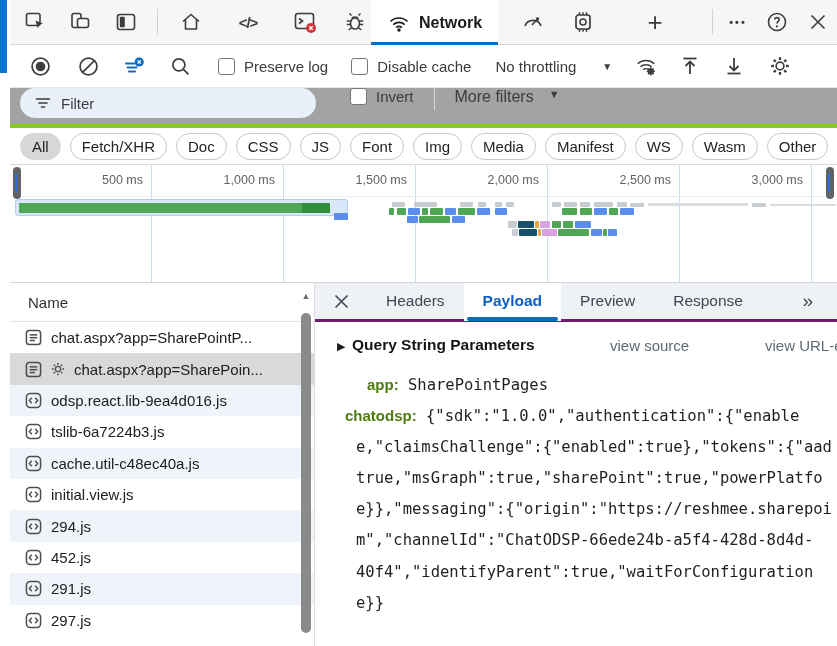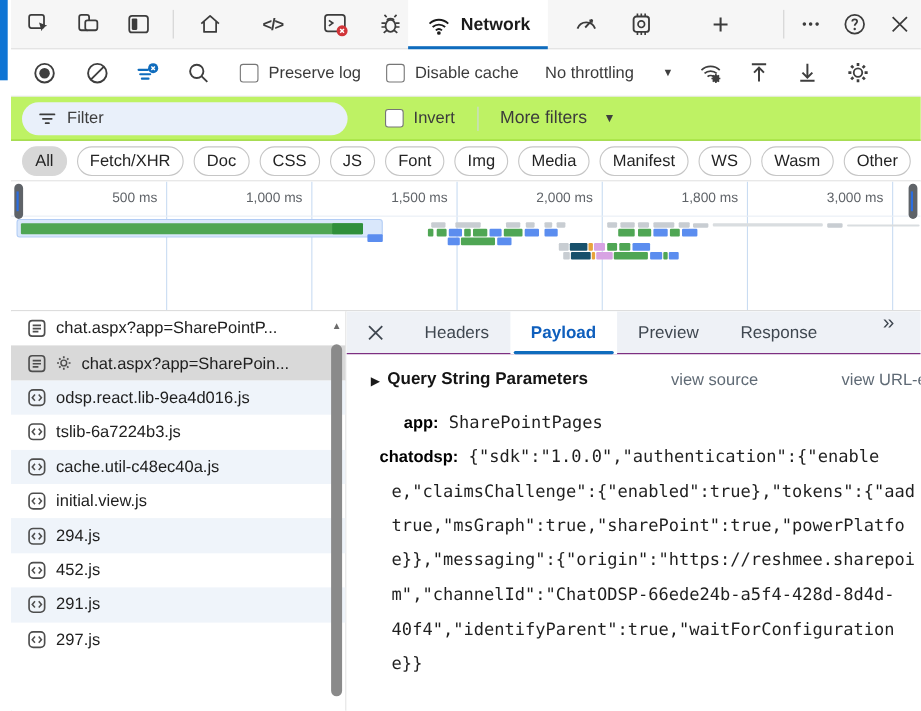--- a/index.html
+++ b/index.html
@@ -26,22 +26,22 @@
 
   
   .toolbar { left:10px; top:45px; width:827px; height:43px; background:#fff;
              border-bottom:1px solid #e6e6e6; display:flex; align-items:center; }
   .tool-ic { display:flex; align-items:center; justify-content:center; width:24px; height:24px; flex:none; }
   .chk { width:17px; height:17px; border:1.5px solid #767676; border-radius:3px; background:#fff; flex:none; }
   .tb-label { font-size:15px; color:#3b3b3b; white-space:nowrap; }
   .caret { font-size:10px; color:#3f3f3f; }
 
   
-  .filterbar { left:10px; top:88px; width:827px; height:40px; background:#bef264;
-               border-bottom:1px solid #84cc16; display:flex; align-items:center; }
+  .filterbar { left:10px; top:88px; width:827px; height:40px; background:#a3a3a3;
+               border-bottom:4px solid #84cc16; display:flex; align-items:flex-start; }
   .filter-pill { margin-left:10px; width:296px; height:30px; border-radius:15px; background:#e9f0fa;
                  display:flex; align-items:center; gap:9px; padding-left:14px; }
   .filter-ph { font-size:15px; color:#3c3c3c; }
   .vsep { width:1px; height:22px; background:#cdd6e2; }
 
   
   .typebar { left:10px; top:128px; width:827px; height:37px; background:#fff;
              border-bottom:1px solid #d9d9d9; display:flex; align-items:center; gap:9px; padding-left:10px; }
   .pill { height:27px; border:1px solid #c6c6c6; border-radius:14px; background:#fff;
           display:flex; align-items:center; padding:0 11px; font-size:15px; color:#242424; cursor:default; }
@@ -65,38 +65,38 @@
   .req-row { height:31.4px; display:flex; align-items:center; gap:9px; padding-left:15px;
              font-size:15px; color:#202020; white-space:nowrap; overflow:hidden; }
   .req-row.alt { background:#eff4fa; }
   .req-row.sel { background:#d9d9d9; }
   .req-icon { flex:none; color:#4e4e4e; }
   .vscroll { position:absolute; top:4px; right:1px; bottom:0; width:14px; }
   .vscroll .arrow { position:absolute; top:4px; left:1px; width:12px; text-align:center; font-size:9px; color:#6b6b6b; }
   .vscroll .thumb { position:absolute; top:26px; left:2px; width:10px; height:320px; background:#8a8a8a; border-radius:5px; }
 
   .right-panel { left:315px; top:283px; width:522px; height:363px; background:#fff; overflow:hidden; }
-  .det-tabbar { height:39px; background:#eef1f6; border-bottom:1px solid #701a75;
-                display:flex; }
+  .det-tabbar { height:39px; background:#eef1f6; border-bottom:3px solid #701a75;
+                display:flex; align-items:center; }
   .det-close { width:52px; display:flex; align-items:center; justify-content:center; }
   .det-tab { height:39px; display:flex; align-items:center; padding:0 19px; font-size:15.5px; color:#3f4750; position:relative; }
   .det-tab.active { background:#fff; color:#0f5fbd; font-weight:bold; }
   .det-tab.active::after { content:""; position:absolute; left:3px; right:3px; bottom:0; height:3.5px; background:#0f6cbd; border-radius:2px; }
   .det-more { margin-left:auto; margin-right:24px; font-size:19px; color:#3f4750; }
 
   .payload-title-row { position:relative; height:27px; margin-top:13px; }
   .pl-arrow { position:absolute; left:22px; top:5px; font-size:11px; color:#1a1a1a; }
   .pl-title { position:absolute; left:37px; top:1px; font-size:15.5px; font-weight:bold; color:#141414; }
   .pl-viewsource { position:absolute; left:295px; top:2px; font-size:15px; color:#5f6a75; white-space:nowrap; }
   .pl-viewurl { position:absolute; left:450px; top:2px; font-size:15px; color:#5f6a75; white-space:nowrap; }
 
   .pl-lines { margin-top:7px; }
   .pl-line { height:31.3px; line-height:31.3px; white-space:pre; overflow:hidden;
              font-family:"DejaVu Sans Mono", monospace; font-size:15.5px; color:#1f1f1f; }
-  .pl-key { font-family:"Liberation Sans", sans-serif; font-size:15px; font-weight:bold; color:#000000; }
+  .pl-key { font-family:"Liberation Sans", sans-serif; font-size:15px; font-weight:bold; color:#4d7c0f; }
   .l-app { padding-left:52px; }
   .l-cd1 { padding-left:30px; }
   .l-cont { padding-left:41px; }
 </style>
 </head>
 <body>
 
 <svg width="0" height="0" style="position:absolute">
   <defs>
     <symbol id="sym-doc" viewBox="0 0 18 18">
@@ -370,21 +370,21 @@
   <div class="gridline" style="left:273px"></div>
   <div class="gridline" style="left:405px"></div>
   <div class="gridline" style="left:537px"></div>
   <div class="gridline" style="left:669px"></div>
   <div class="gridline" style="left:801px"></div>
 
   <span class="tick" style="left:51px">500 ms</span>
   <span class="tick" style="left:183px">1,000 ms</span>
   <span class="tick" style="left:315px">1,500 ms</span>
   <span class="tick" style="left:447px">2,000 ms</span>
-  <span class="tick" style="left:579px">1,800 ms</span>
+  <span class="tick" style="left:579px">2,500 ms</span>
   <span class="tick" style="left:711px">3,000 ms</span>
 
   <div class="ruler-edge"></div>
 
   <div>
       <div class="wsel" style="left: 5px; top: 34px; width: 333px; height: 17px;"></div>
     </div>
   <div>
       <div class="wbar" style="left: 9px; top: 38px; width: 311px; height: 10px; background: rgb(79, 166, 84);"></div>
       <div class="wbar" style="left: 292px; top: 38px; width: 28px; height: 10px; background: rgb(47, 143, 59);"></div>
@@ -440,20 +440,23 @@
 
   <div class="drag-handle" style="left:3px">
       <i></i>
     </div>
   <div class="drag-handle" style="left:816px">
       <i></i>
     </div>
 </div>
 
 <div class="abs left-panel">
+  <div class="name-header">
+    <span>Name</span>
+  </div>
 
   <div class="req-row">
     <svg class="req-icon" width="17" height="17">
         <use href="#sym-doc"></use>
       </svg>
     <span>chat.aspx?app=SharePointP...</span>
   </div>
   <div class="req-row sel">
     <svg class="req-icon" width="17" height="17">
         <use href="#sym-doc"></use>

